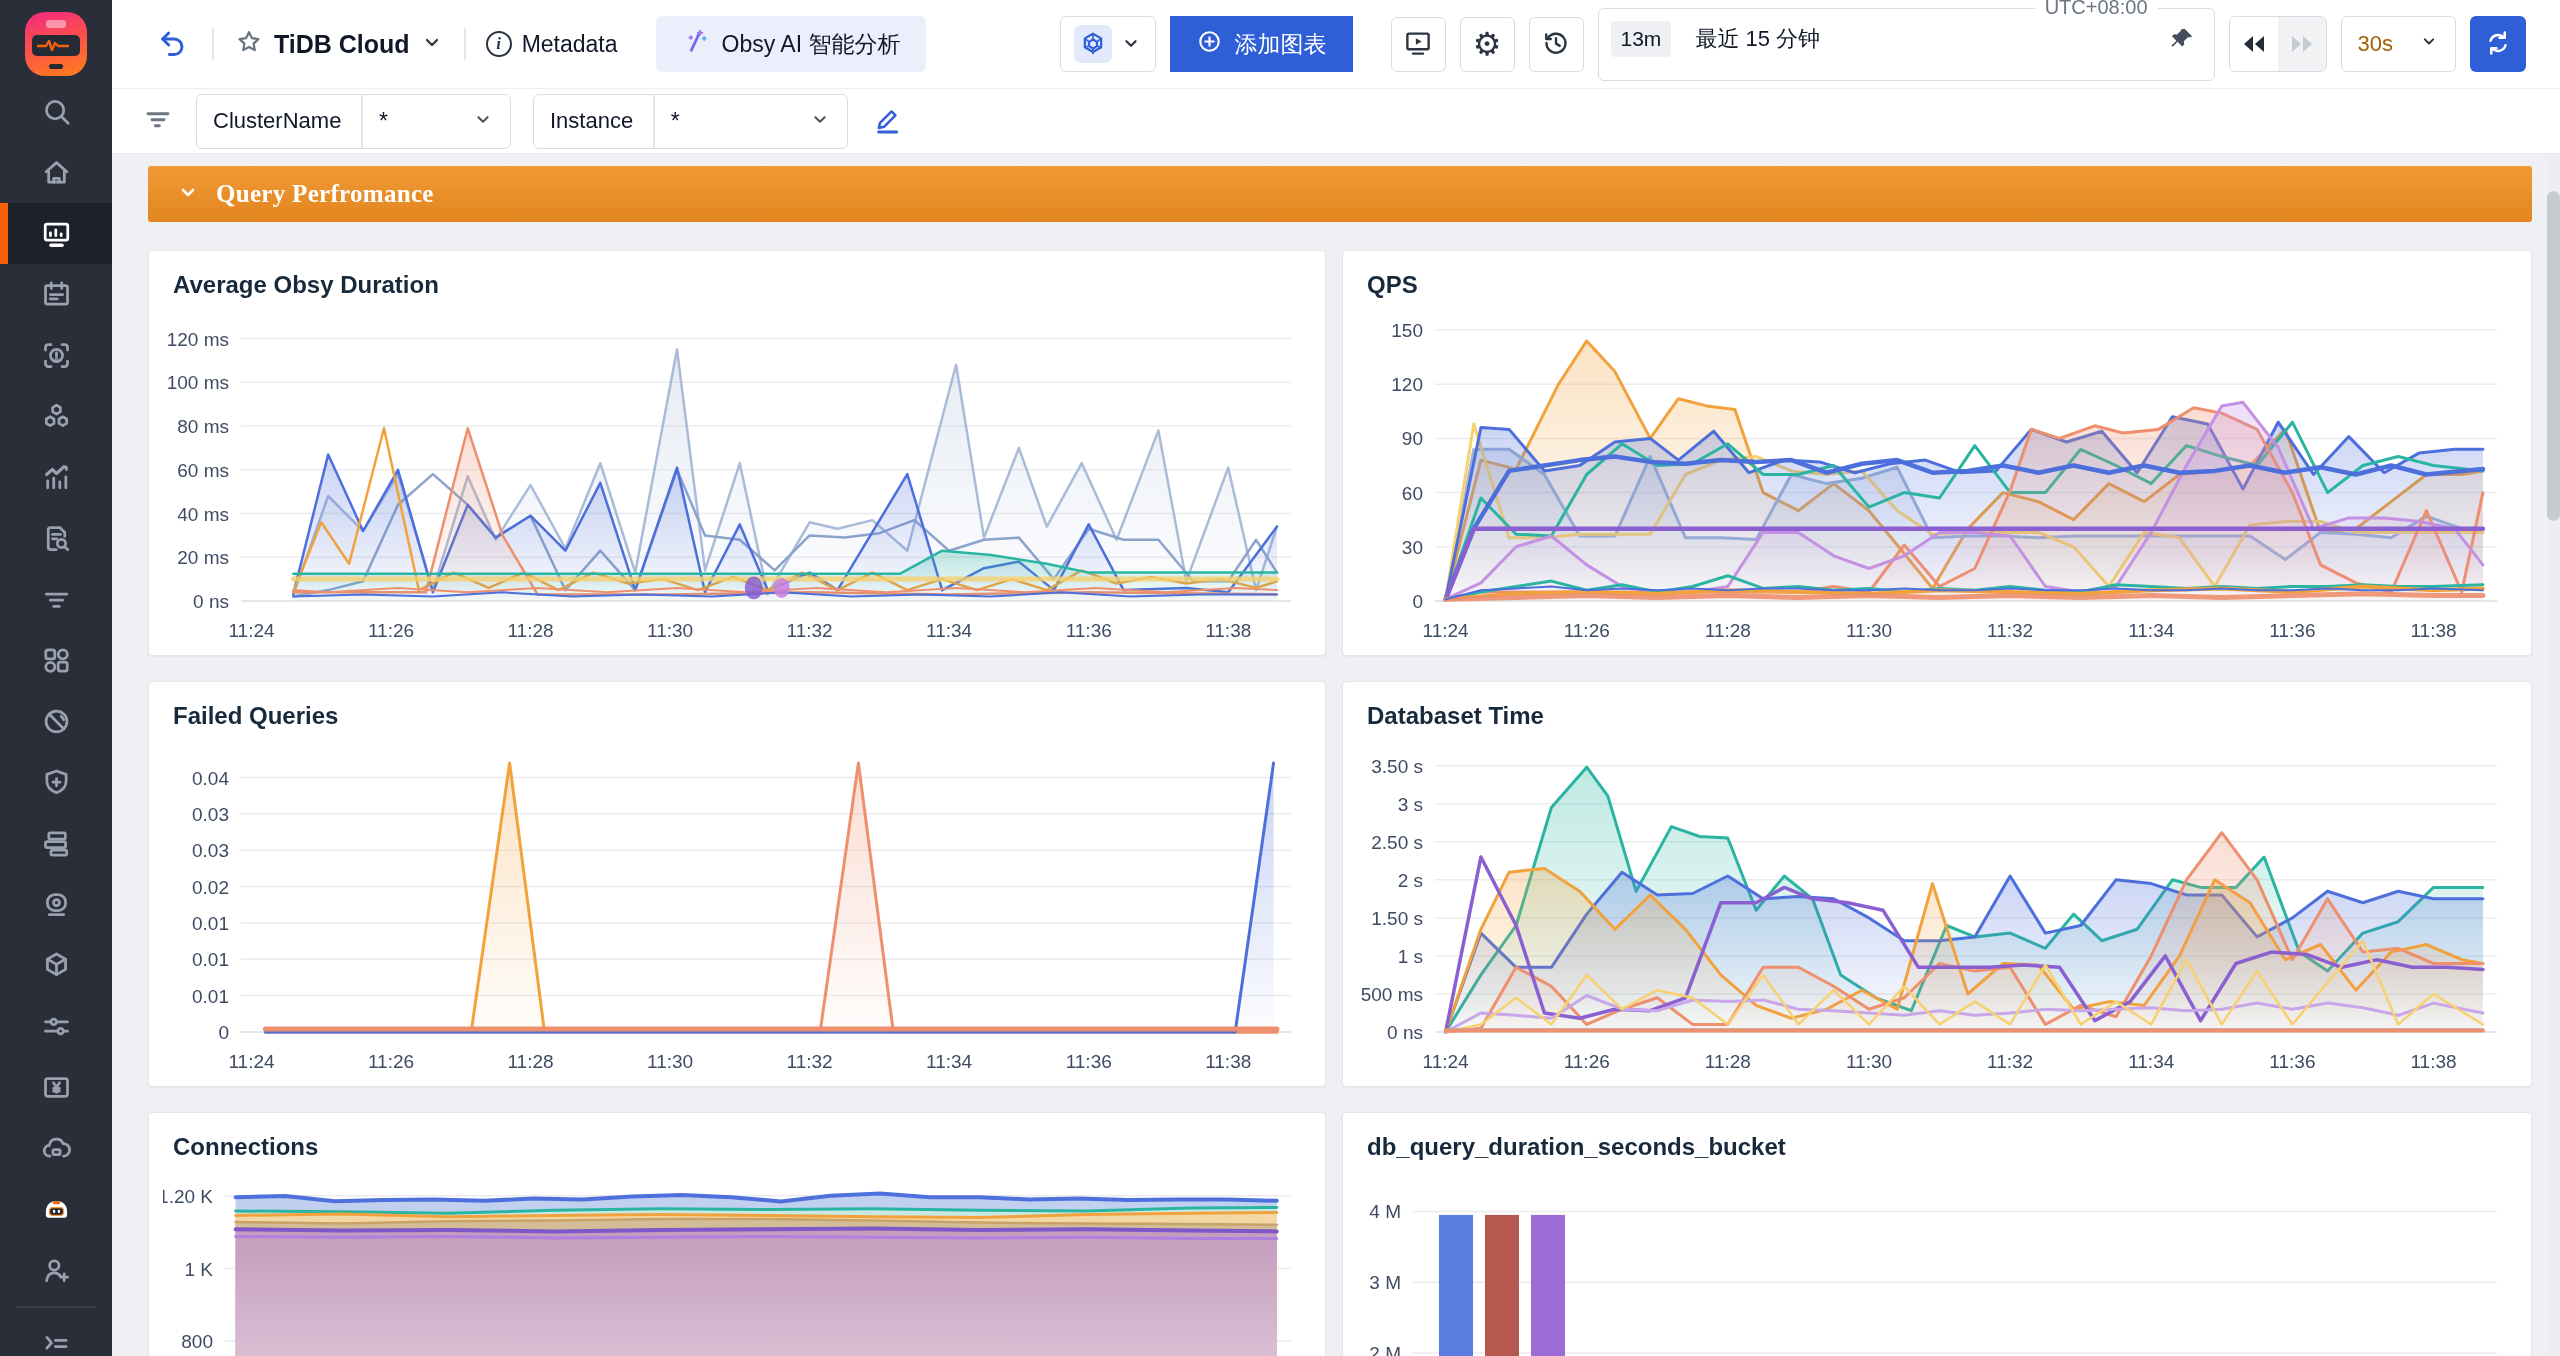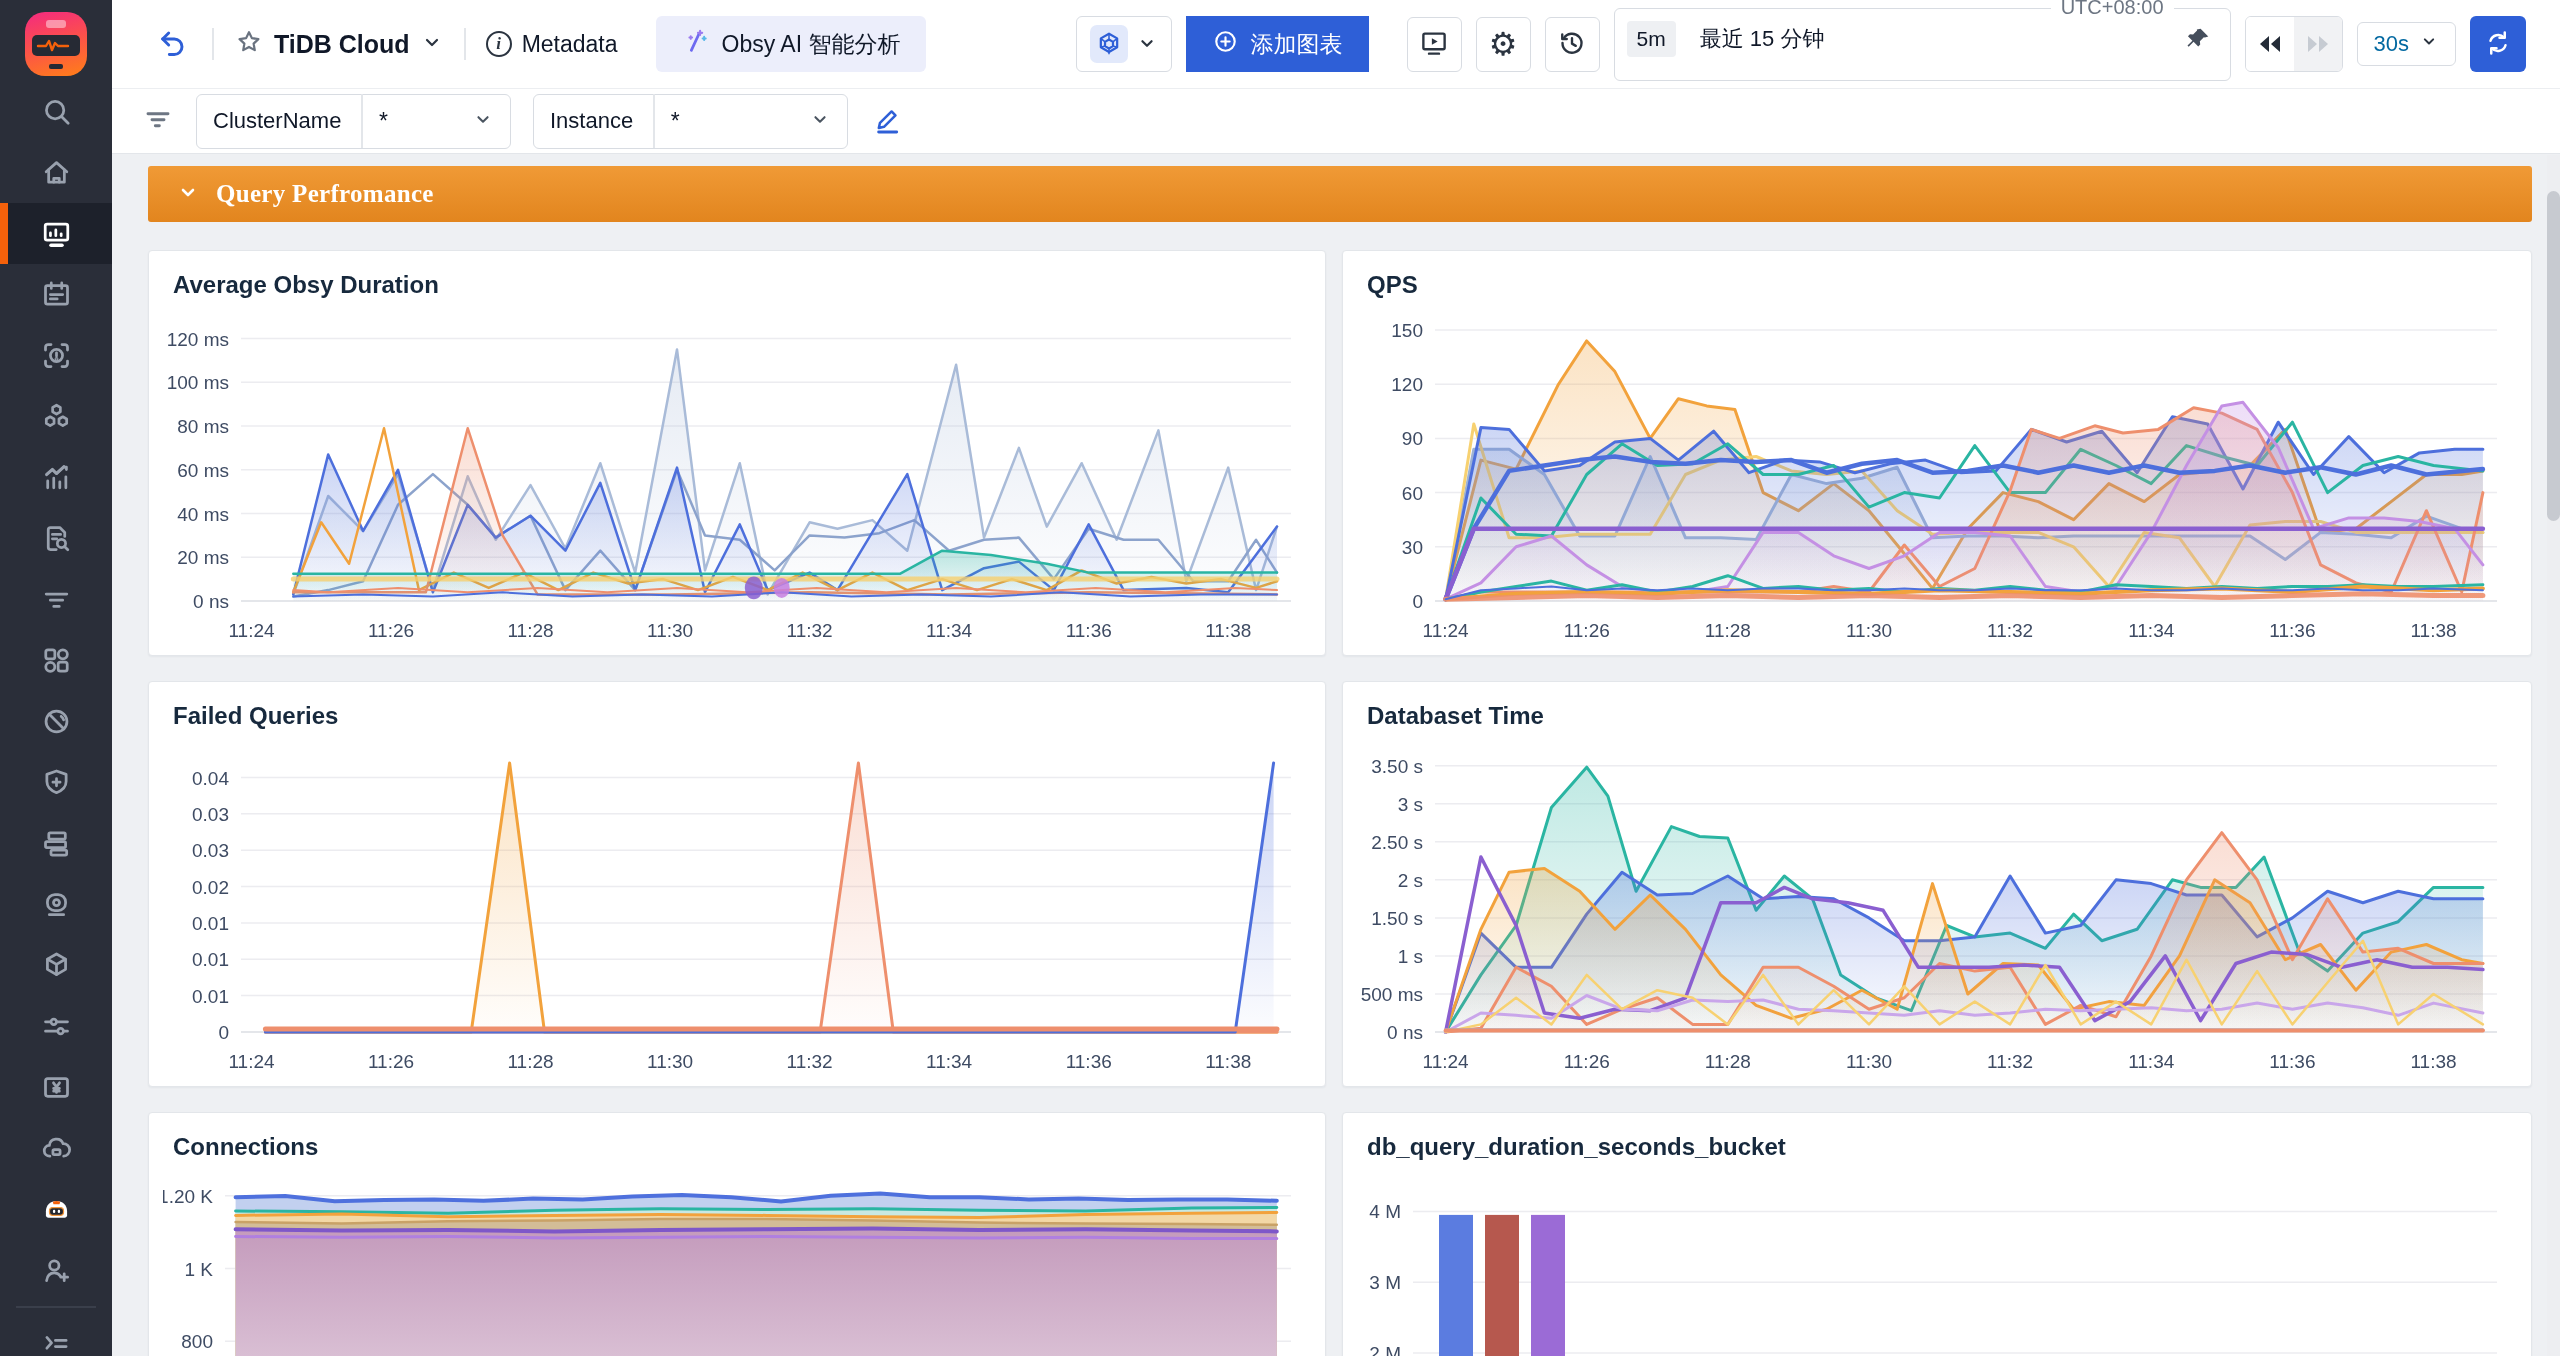--- a/index.html
+++ b/index.html
@@ -43,21 +43,21 @@
   .gear-glyph { font-size:32px; line-height:1; color:#2b3440; font-family:"DejaVu Sans",sans-serif; }
   .timebox { position:relative; height:73px; width:617px; border:1.5px solid #d8dce2; border-radius:6px; display:flex; align-items:center;
              padding:0 18px 10px 12px; cursor:pointer; background:#fff;gap:8px; }
   .tz { position:absolute; top:-13px; right:56px; background:#fff; padding:0 10px; font-size:20px; color:#6d7683; }
   .chip-15m { background:#eef0f3; border-radius:4px; padding:6px 10px; font-size:21px; color:#101828; }
   .trange { margin-left:16px; font-size:22px; color:#101828; }
   .pin-wrap { margin-left:auto; display:flex; }
   .navgrp { height:56px; display:flex; border:1.5px solid #d8dce2; border-radius:6px; overflow:hidden; }
   .navgrp button { width:48px; border:none; background:#fff; display:flex; align-items:center; justify-content:center; cursor:pointer; }
   .navgrp button.disabled { background:#f1f2f4; cursor:default; }
-  .interval-btn { height:44px; padding:0 16px; display:flex; align-items:center; gap:10px; font-size:22px; color:#0369a1; }
+  .interval-btn { height:56px; padding:0 16px; display:flex; align-items:center; gap:26px; font-size:22px; color:#a16207; }
   .refresh-btn { width:56px; height:56px; background:#2e5fd7; border:none; border-radius:6px; display:flex; align-items:center;
                  justify-content:center; cursor:pointer; }
   
   .filterbar { height:66px; border-top:1px solid #eceef1; border-bottom:1px solid #e3e6ea; display:flex; align-items:center;
                padding:0 34px 0 30px; background:#fff; gap:22px; }
   .fselect { height:55px; border:1.5px solid #d8dce2; border-radius:6px; background:#fff; display:flex; align-items:center;
              padding:0 16px; cursor:pointer; min-width:315px; }
   .flabel { font-size:22px; color:#101828;text-align:center; }
   .fsep { width:1.5px; height:54px; background:#e3e6ea; margin:0 16px 0 20px; }
   .fval { font-size:23px; color:#101828; flex:1; }
@@ -364,21 +364,21 @@
         <span>
           <svg width="30" height="30" viewBox="0 0 24 24" stroke="#2b3440" stroke-width="1.9" fill="none" stroke-linecap="round" stroke-linejoin="round">
               <path d="M5.3 8.6A7.6 7.6 0 1 1 4.4 12"></path>
               <path d="M4.2 5.2v3.6h3.6"></path>
               <path d="M12 8.2v4.3l3 1.8"></path>
             </svg>
         </span>
       </button>
       <div class="timebox">
         <span class="tz">UTC+08:00</span>
-        <span class="chip-15m">5m</span>
+        <span class="chip-15m">13m</span>
         <span class="trange">最近 15 分钟</span>
         <span class="pin-wrap">
           <svg width="28" height="28" viewBox="0 0 24 24" fill="#454e5c">
               <path d="M14.2 3.2 20.8 9.8l-2.9 1-.9-.2-3.4 3.4.3 2.7-1.7 1.7-4-4L4 18.6l-1-1 4.2-4.2-3.8-3.8 1.7-1.7 2.7.3 3.4-3.4-.2-.9z"></path>
             </svg>
         </span>
       </div>
       <div class="navgrp">
         <button>
           <svg width="26" height="22" viewBox="0 0 26 22" fill="#242c38">

